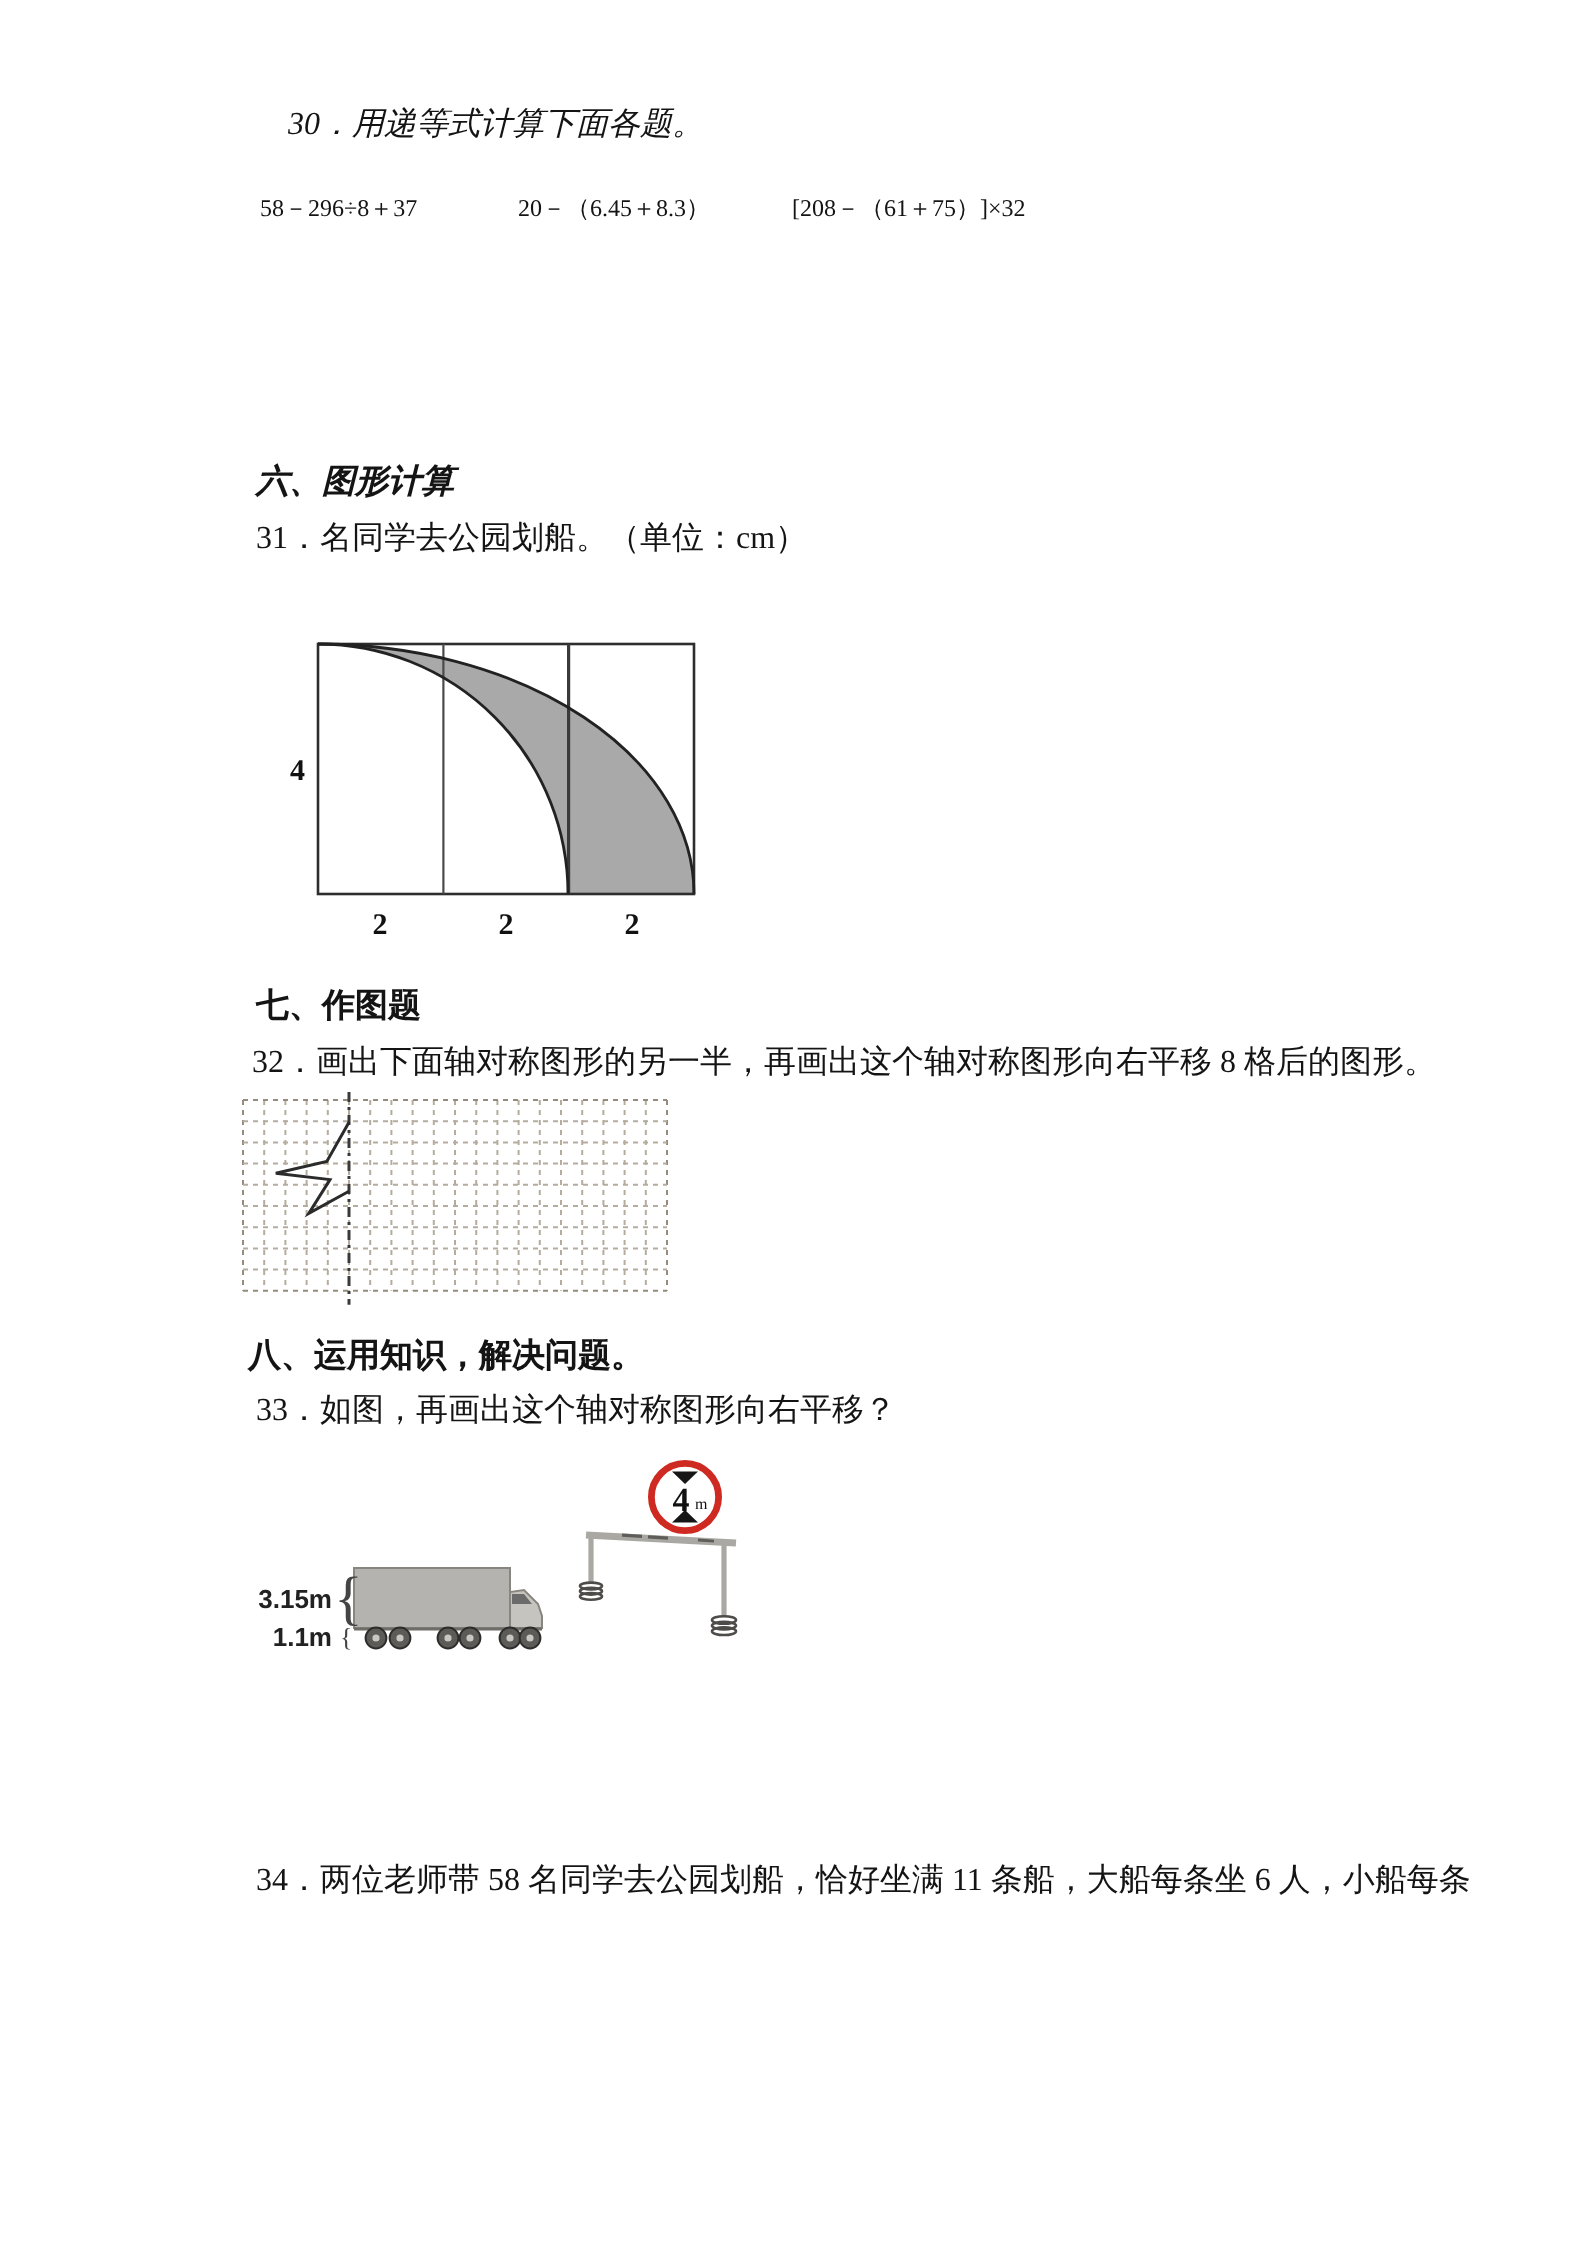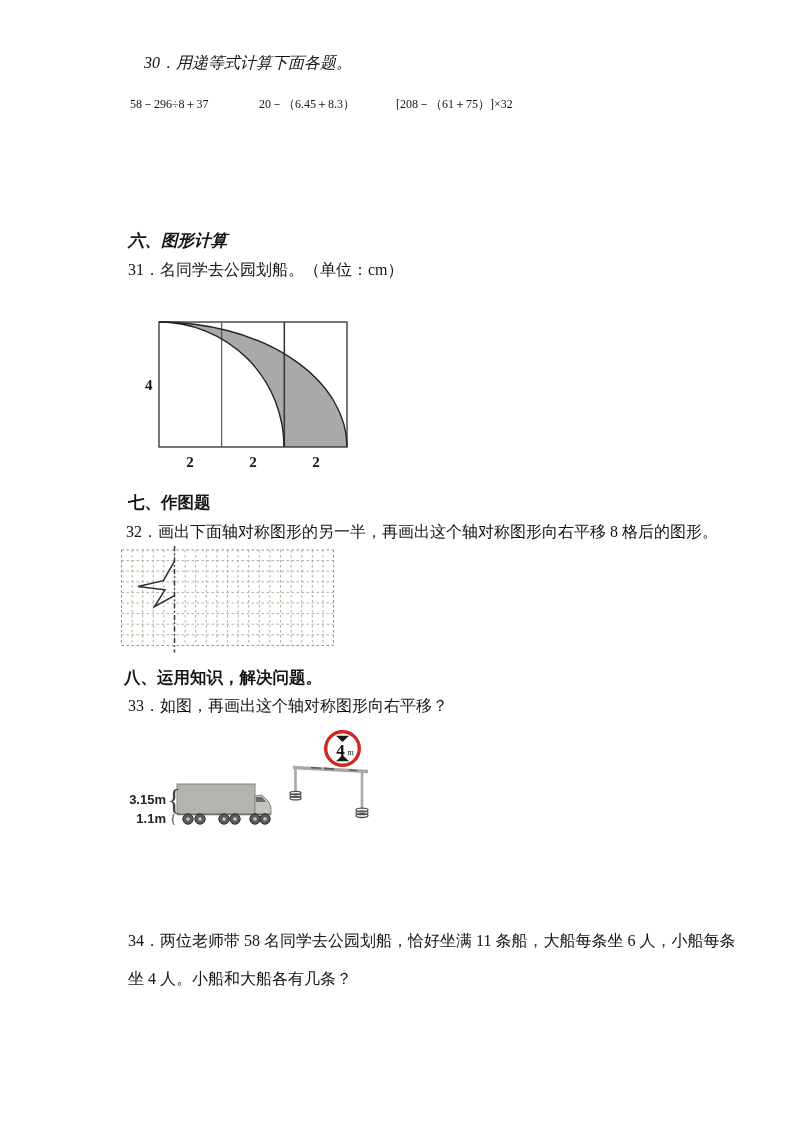--- a/index.html
+++ b/index.html
@@ -149,16 +149,15 @@
         <polygon points="211,12.8 224,12.8 217.5,19" fill="#161616"></polygon>
         <polygon points="211,38.2 224,38.2 217.5,32" fill="#161616"></polygon>
         <text x="215.5" y="32.5" font-size="17" font-weight="700" fill="#111" text-anchor="middle">4</text>
         <text x="222.5" y="31.5" font-size="8" fill="#111">m</text>
       </g>
     </g>
   </svg>
 
   <div class="abs q34" style="left:128px;top:922px;">
     <div><span>34．</span><span>两位老师带 58 名同学去公园划船，恰好坐满 11 条船，大船每条坐 6 人，小船每条</span></div>
-    <div>坐 4 人。小船和大船各有几条？</div>
   </div>
 
 </div>
 
 </body></html>

